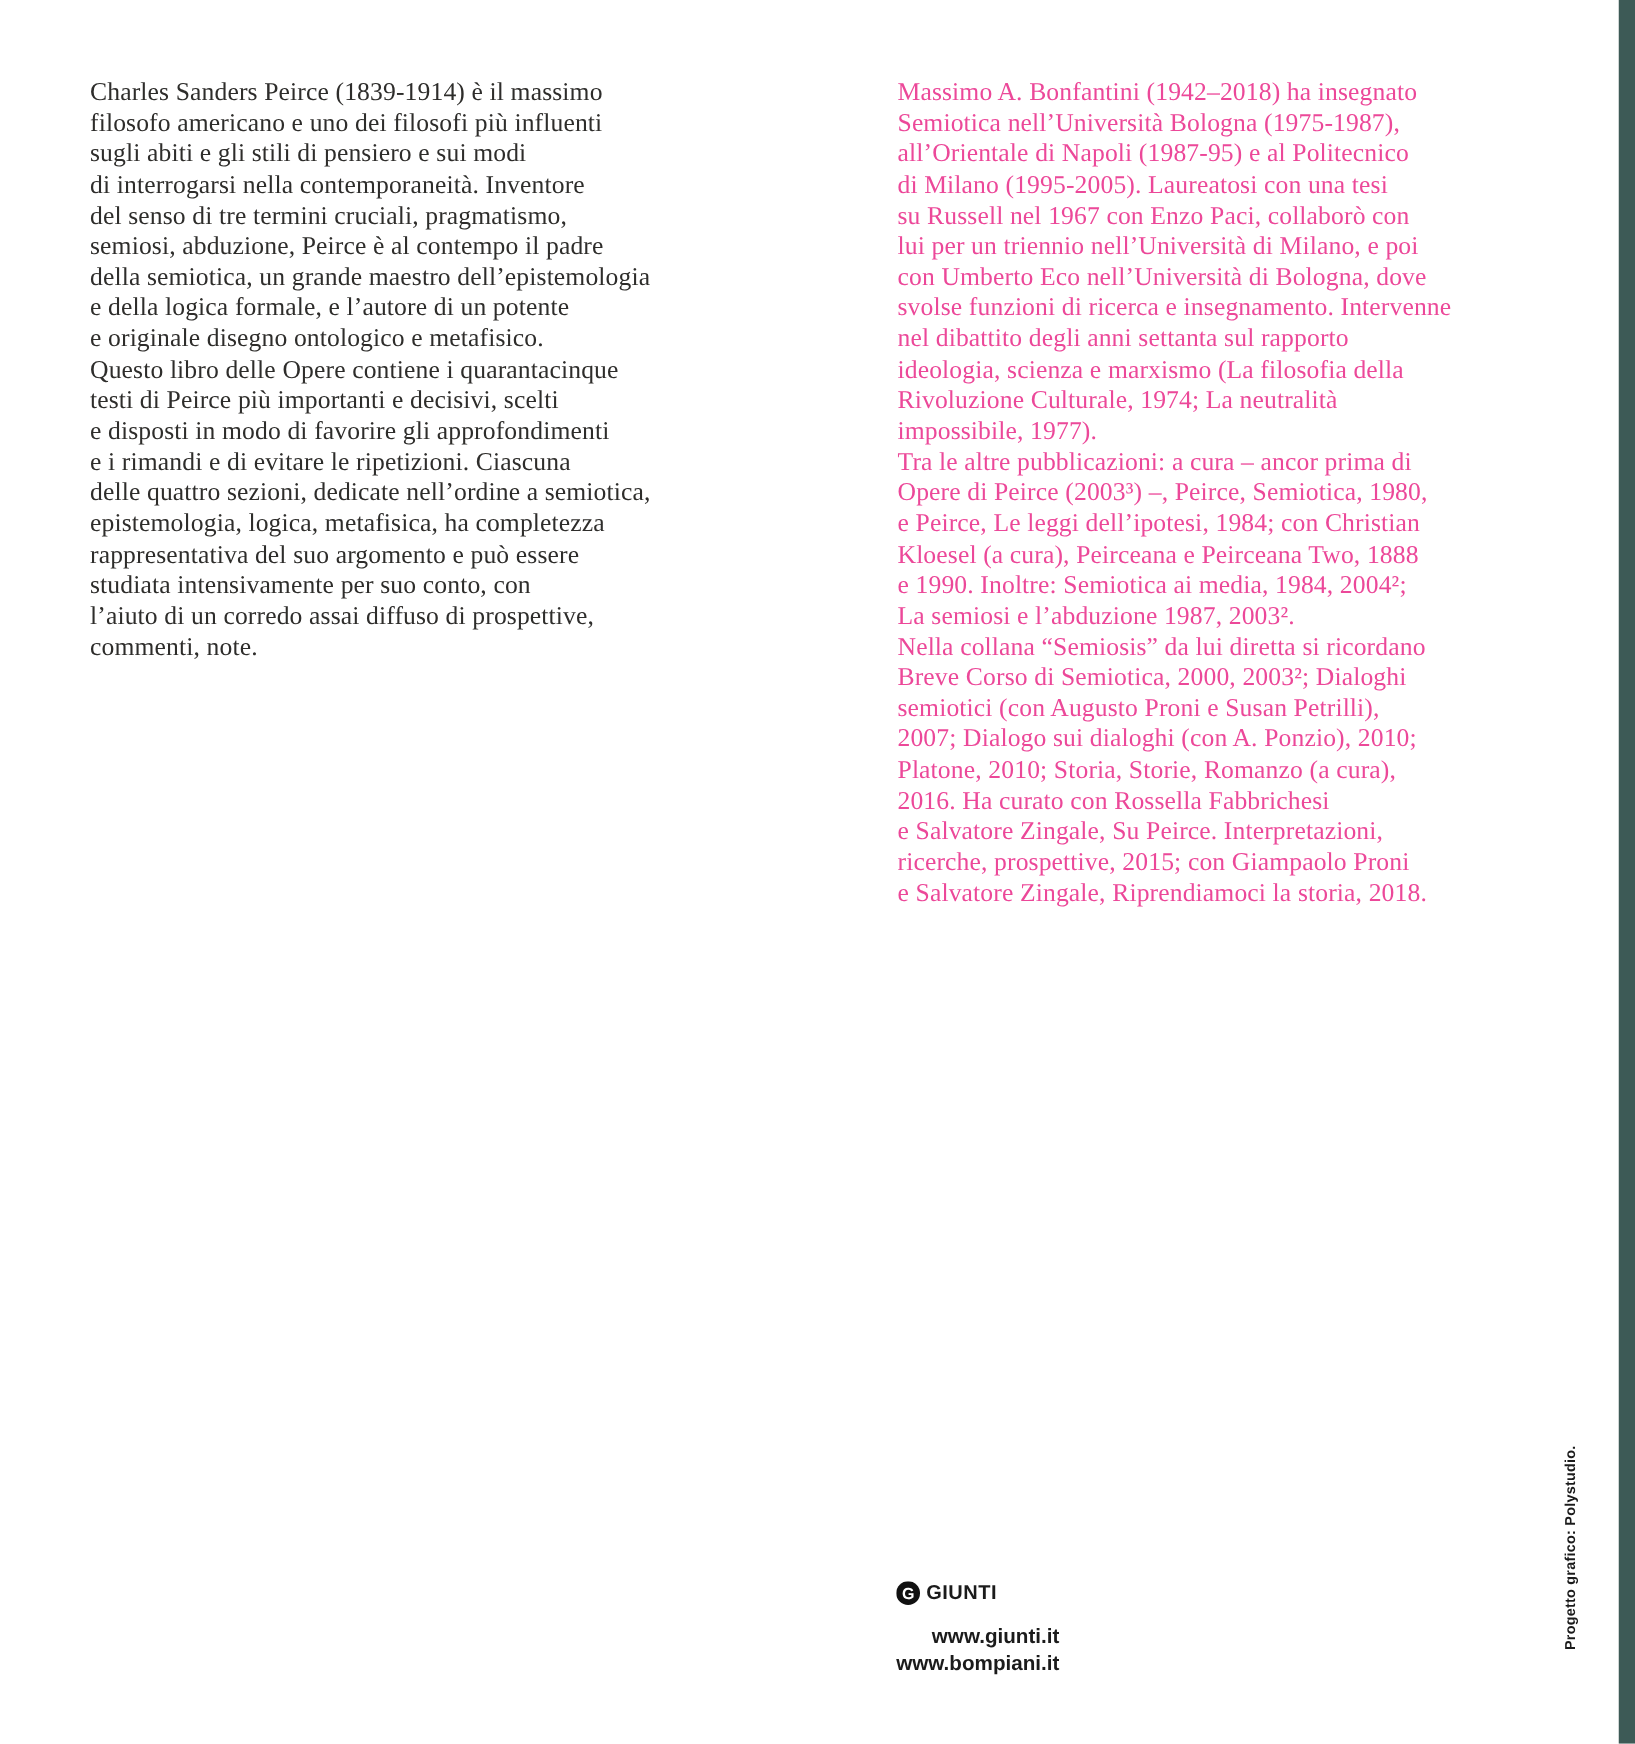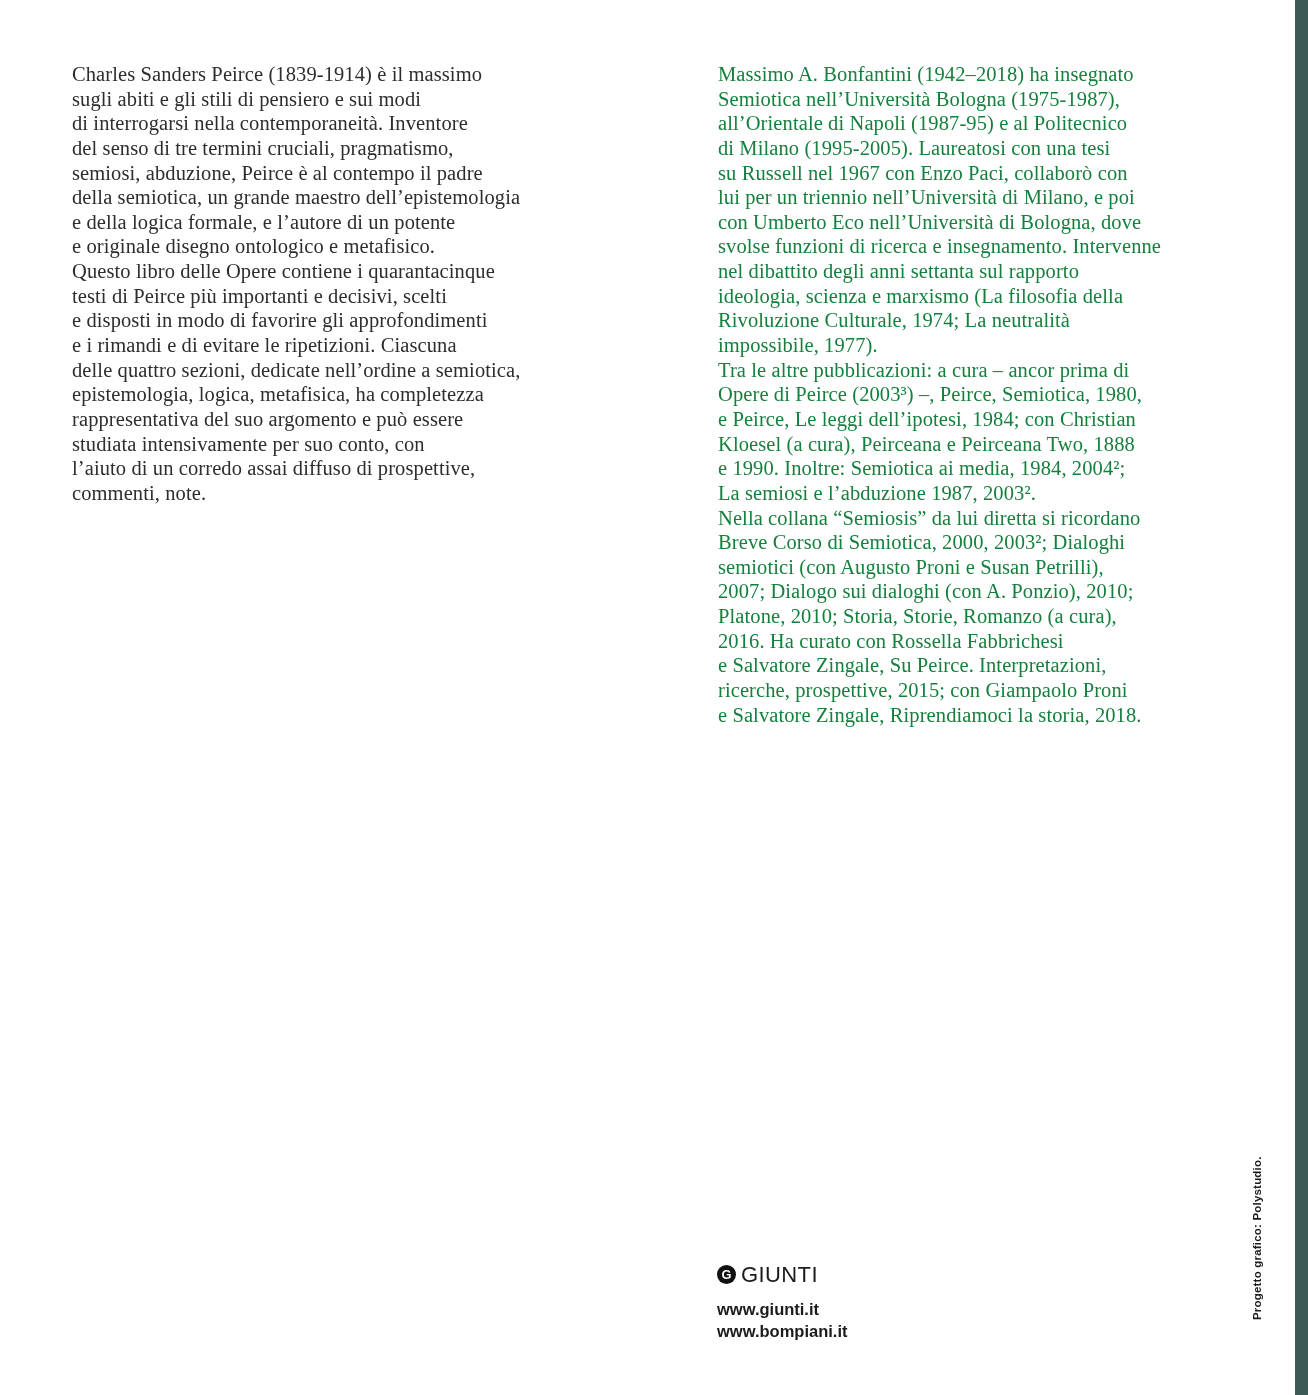--- a/index.html
+++ b/index.html
@@ -28,24 +28,24 @@
 
   .publisher {
     position: absolute;
     left: 717px; top: 1264px;
     color: #1b1b1b;
     font-family: "Liberation Sans", sans-serif;
   }
   .logo-row { display: flex; align-items: center; gap: 5px; height: 20px; }
   .logo-mark { width: 19px; height: 19px; display: block; }
   .logo-word {
-    font-weight: normal; font-size: 22px; letter-spacing: 0.4px;
+    font-weight: bold; font-size: 16px; letter-spacing: 0.4px;
     line-height: 19px;
   }
-  .urls { margin-top: 14px; font-weight: bold; font-size: 16.5px; line-height: 22px; }
+  .urls { margin-top: 14px; font-weight: bold; font-size: 16.5px; line-height: 22px; text-align: right; }
 
   .credit {
     position: absolute;
     left: 1251px; top: 1186px;
     height: 134px; width: 16px;
     writing-mode: vertical-rl;
     transform: rotate(180deg);
     font-family: "Liberation Sans", sans-serif;
     font-weight: bold;
     font-size: 11.5px;
@@ -60,40 +60,41 @@
     width: 13px; height: 1395px;
   }
 </style>
 </head>
 <body style="background: rgb(255, 255, 255);">
 
 <div class="page">
 
   <div class="col col-left" style="color: rgb(46, 45, 43);">
       <div class="line"><span>Charles Sanders Peirce (1839-1914) è il massimo</span></div>
+      <div class="line"><span>filosofo americano e uno dei filosofi più influenti</span></div>
       <div class="line"><span>sugli abiti e gli stili di pensiero e sui modi</span></div>
       <div class="line"><span>di interrogarsi nella contemporaneità. Inventore</span></div>
       <div class="line"><span>del senso di tre termini cruciali, pragmatismo,</span></div>
       <div class="line"><span>semiosi, abduzione, Peirce è al contempo il padre</span></div>
       <div class="line"><span>della semiotica, un grande maestro dell’epistemologia</span></div>
       <div class="line"><span>e della logica formale, e l’autore di un potente</span></div>
       <div class="line"><span>e originale disegno ontologico e metafisico.</span></div>
       <div class="line"><span>Questo libro delle </span><span class="it">Opere</span><span> contiene i quarantacinque</span></div>
       <div class="line"><span>testi di Peirce più importanti e decisivi, scelti</span></div>
       <div class="line"><span>e disposti in modo di favorire gli approfondimenti</span></div>
       <div class="line"><span>e i rimandi e di evitare le ripetizioni. Ciascuna</span></div>
       <div class="line"><span>delle quattro sezioni, dedicate nell’ordine a semiotica,</span></div>
       <div class="line"><span>epistemologia, logica, metafisica, ha completezza</span></div>
       <div class="line"><span>rappresentativa del suo argomento e può essere</span></div>
       <div class="line"><span>studiata intensivamente per suo conto, con</span></div>
       <div class="line"><span>l’aiuto di un corredo assai diffuso di prospettive,</span></div>
       <div class="line"><span>commenti, note.</span></div>
     </div>
 
-  <div class="col col-right" style="color: #15803d;">
+  <div class="col col-right" style="color: #ec4899;">
       <div class="line"><span>Massimo A. Bonfantini (1942–2018) ha insegnato</span></div>
       <div class="line"><span>Semiotica nell’Università Bologna (1975-1987),</span></div>
       <div class="line"><span>all’Orientale di Napoli (1987-95) e al Politecnico</span></div>
       <div class="line"><span>di Milano (1995-2005). Laureatosi con una tesi</span></div>
       <div class="line"><span>su Russell nel 1967 con Enzo Paci, collaborò con</span></div>
       <div class="line"><span>lui per un triennio nell’Università di Milano, e poi</span></div>
       <div class="line"><span>con Umberto Eco nell’Università di Bologna, dove</span></div>
       <div class="line"><span>svolse funzioni di ricerca e insegnamento. Intervenne</span></div>
       <div class="line"><span>nel dibattito degli anni settanta sul rapporto</span></div>
       <div class="line"><span>ideologia, scienza e marxismo (</span><span class="it">La filosofia della</span></div>

